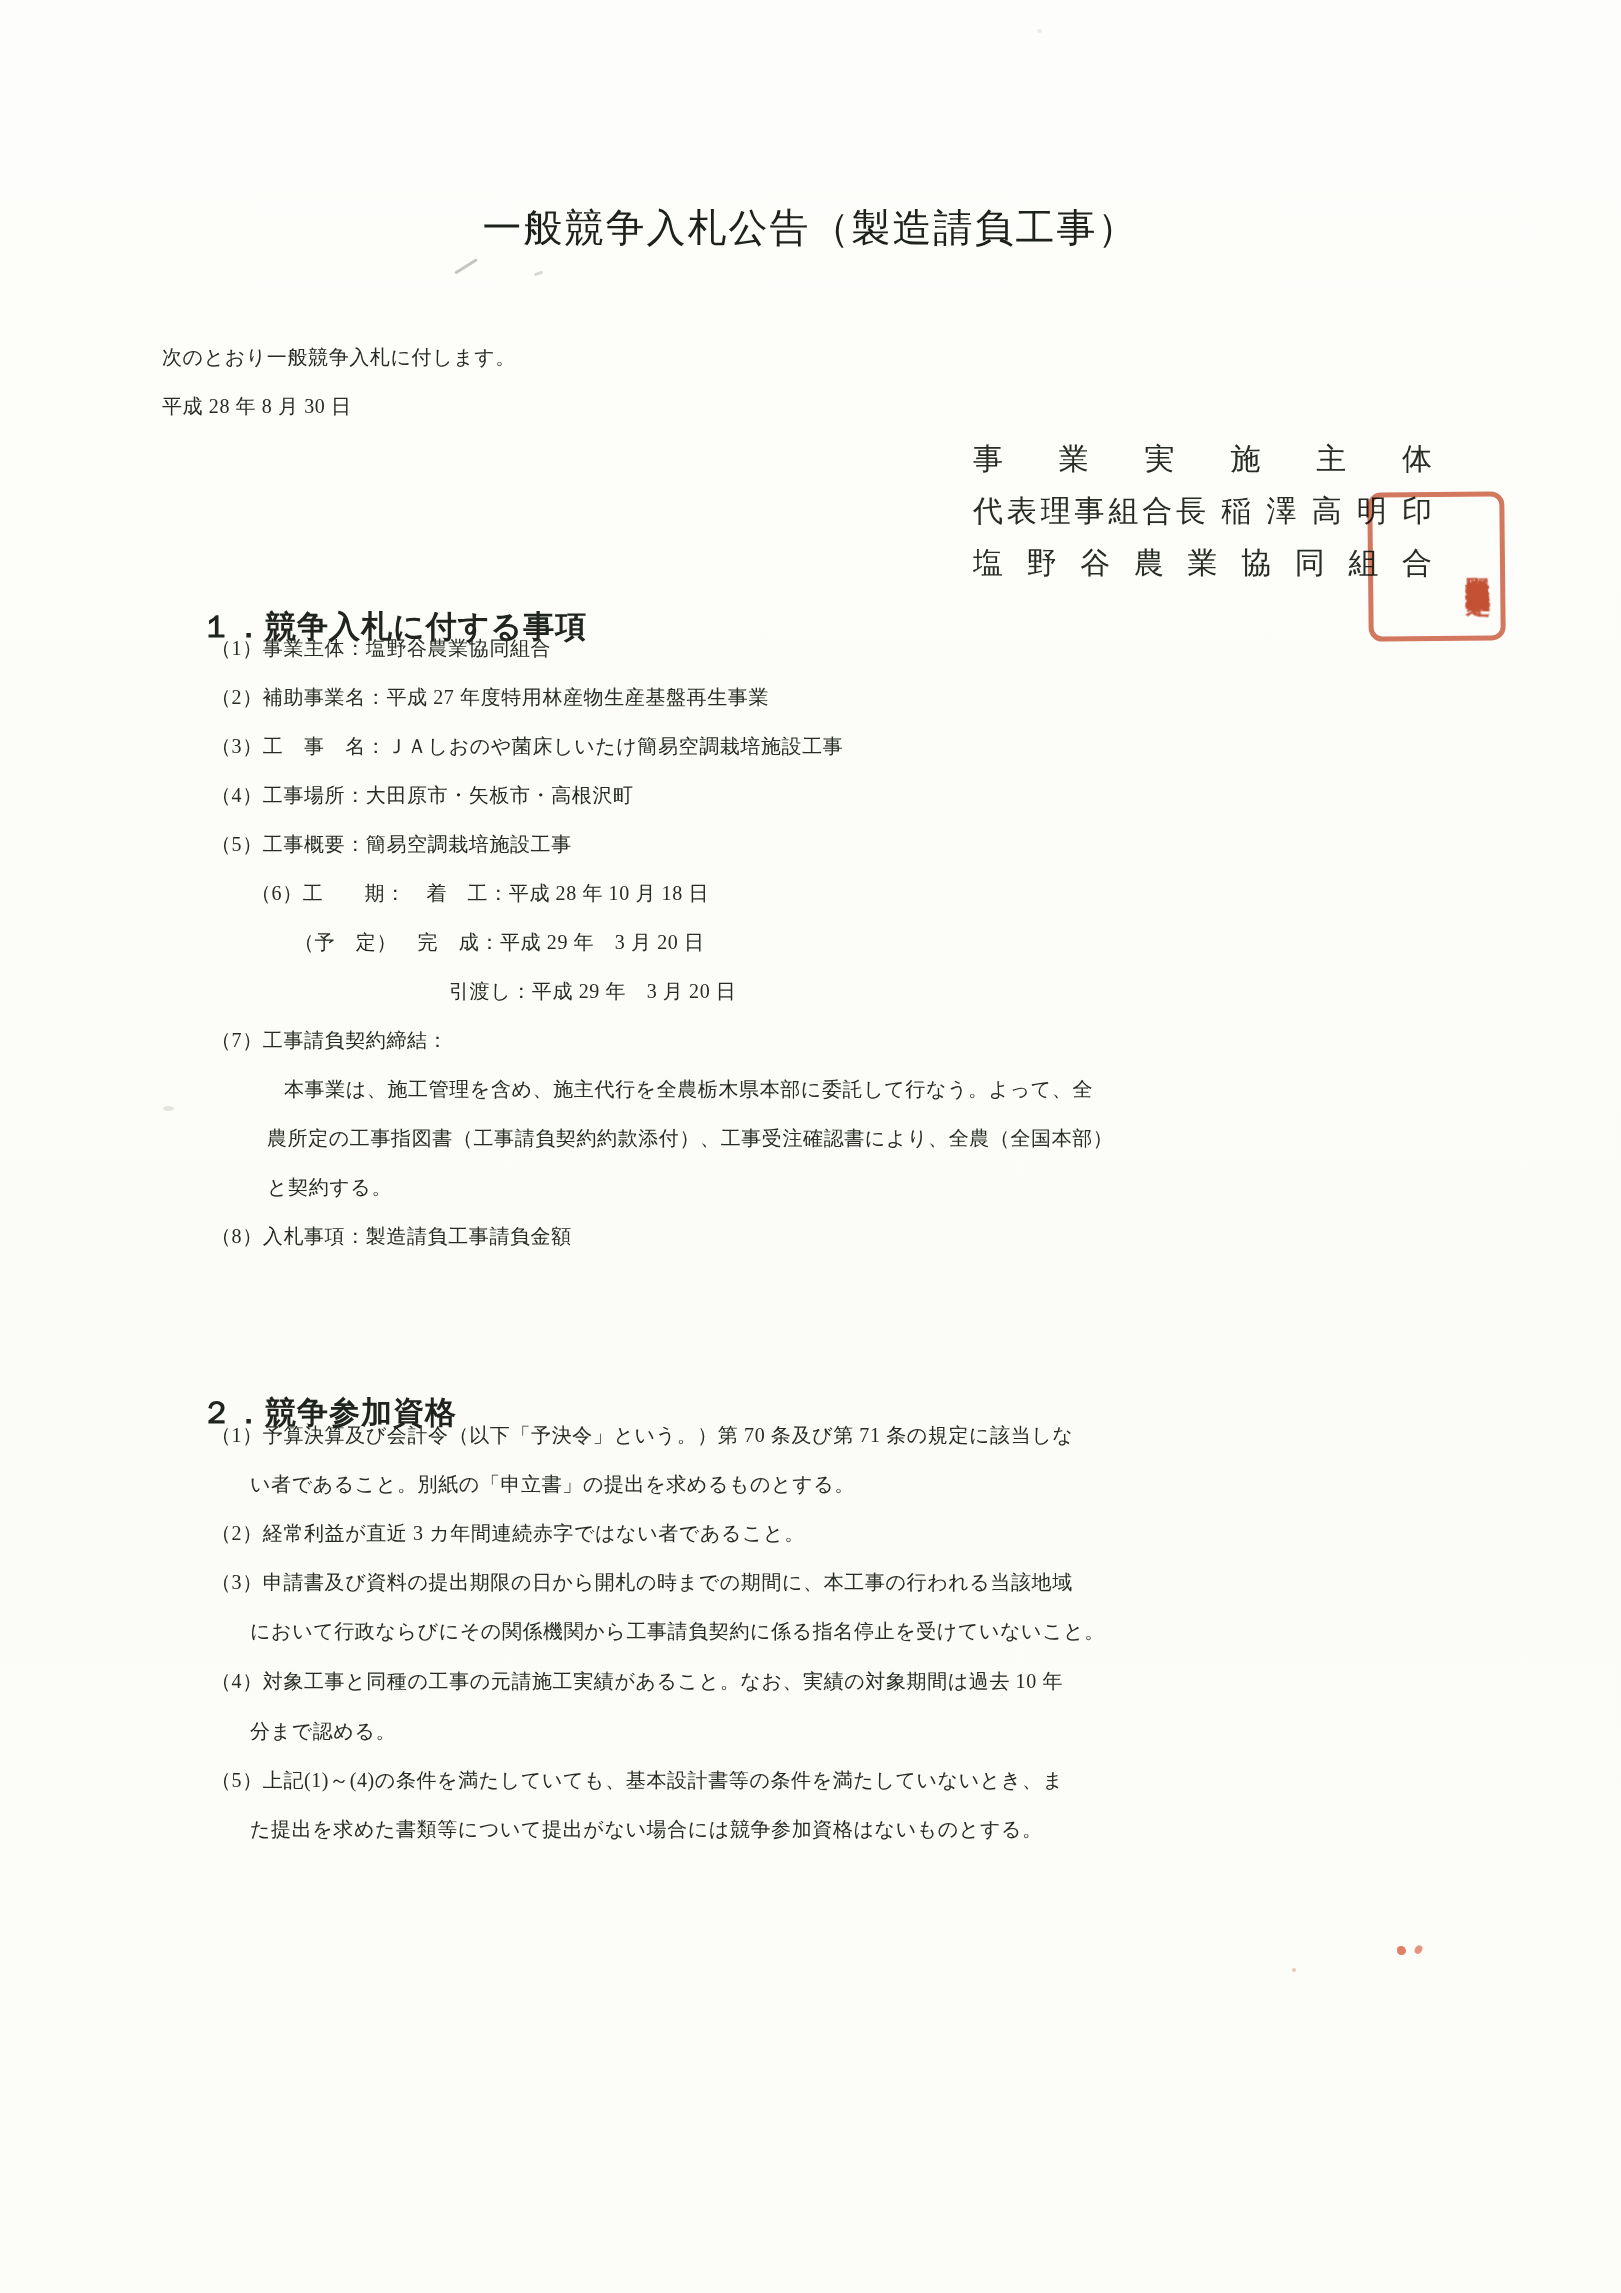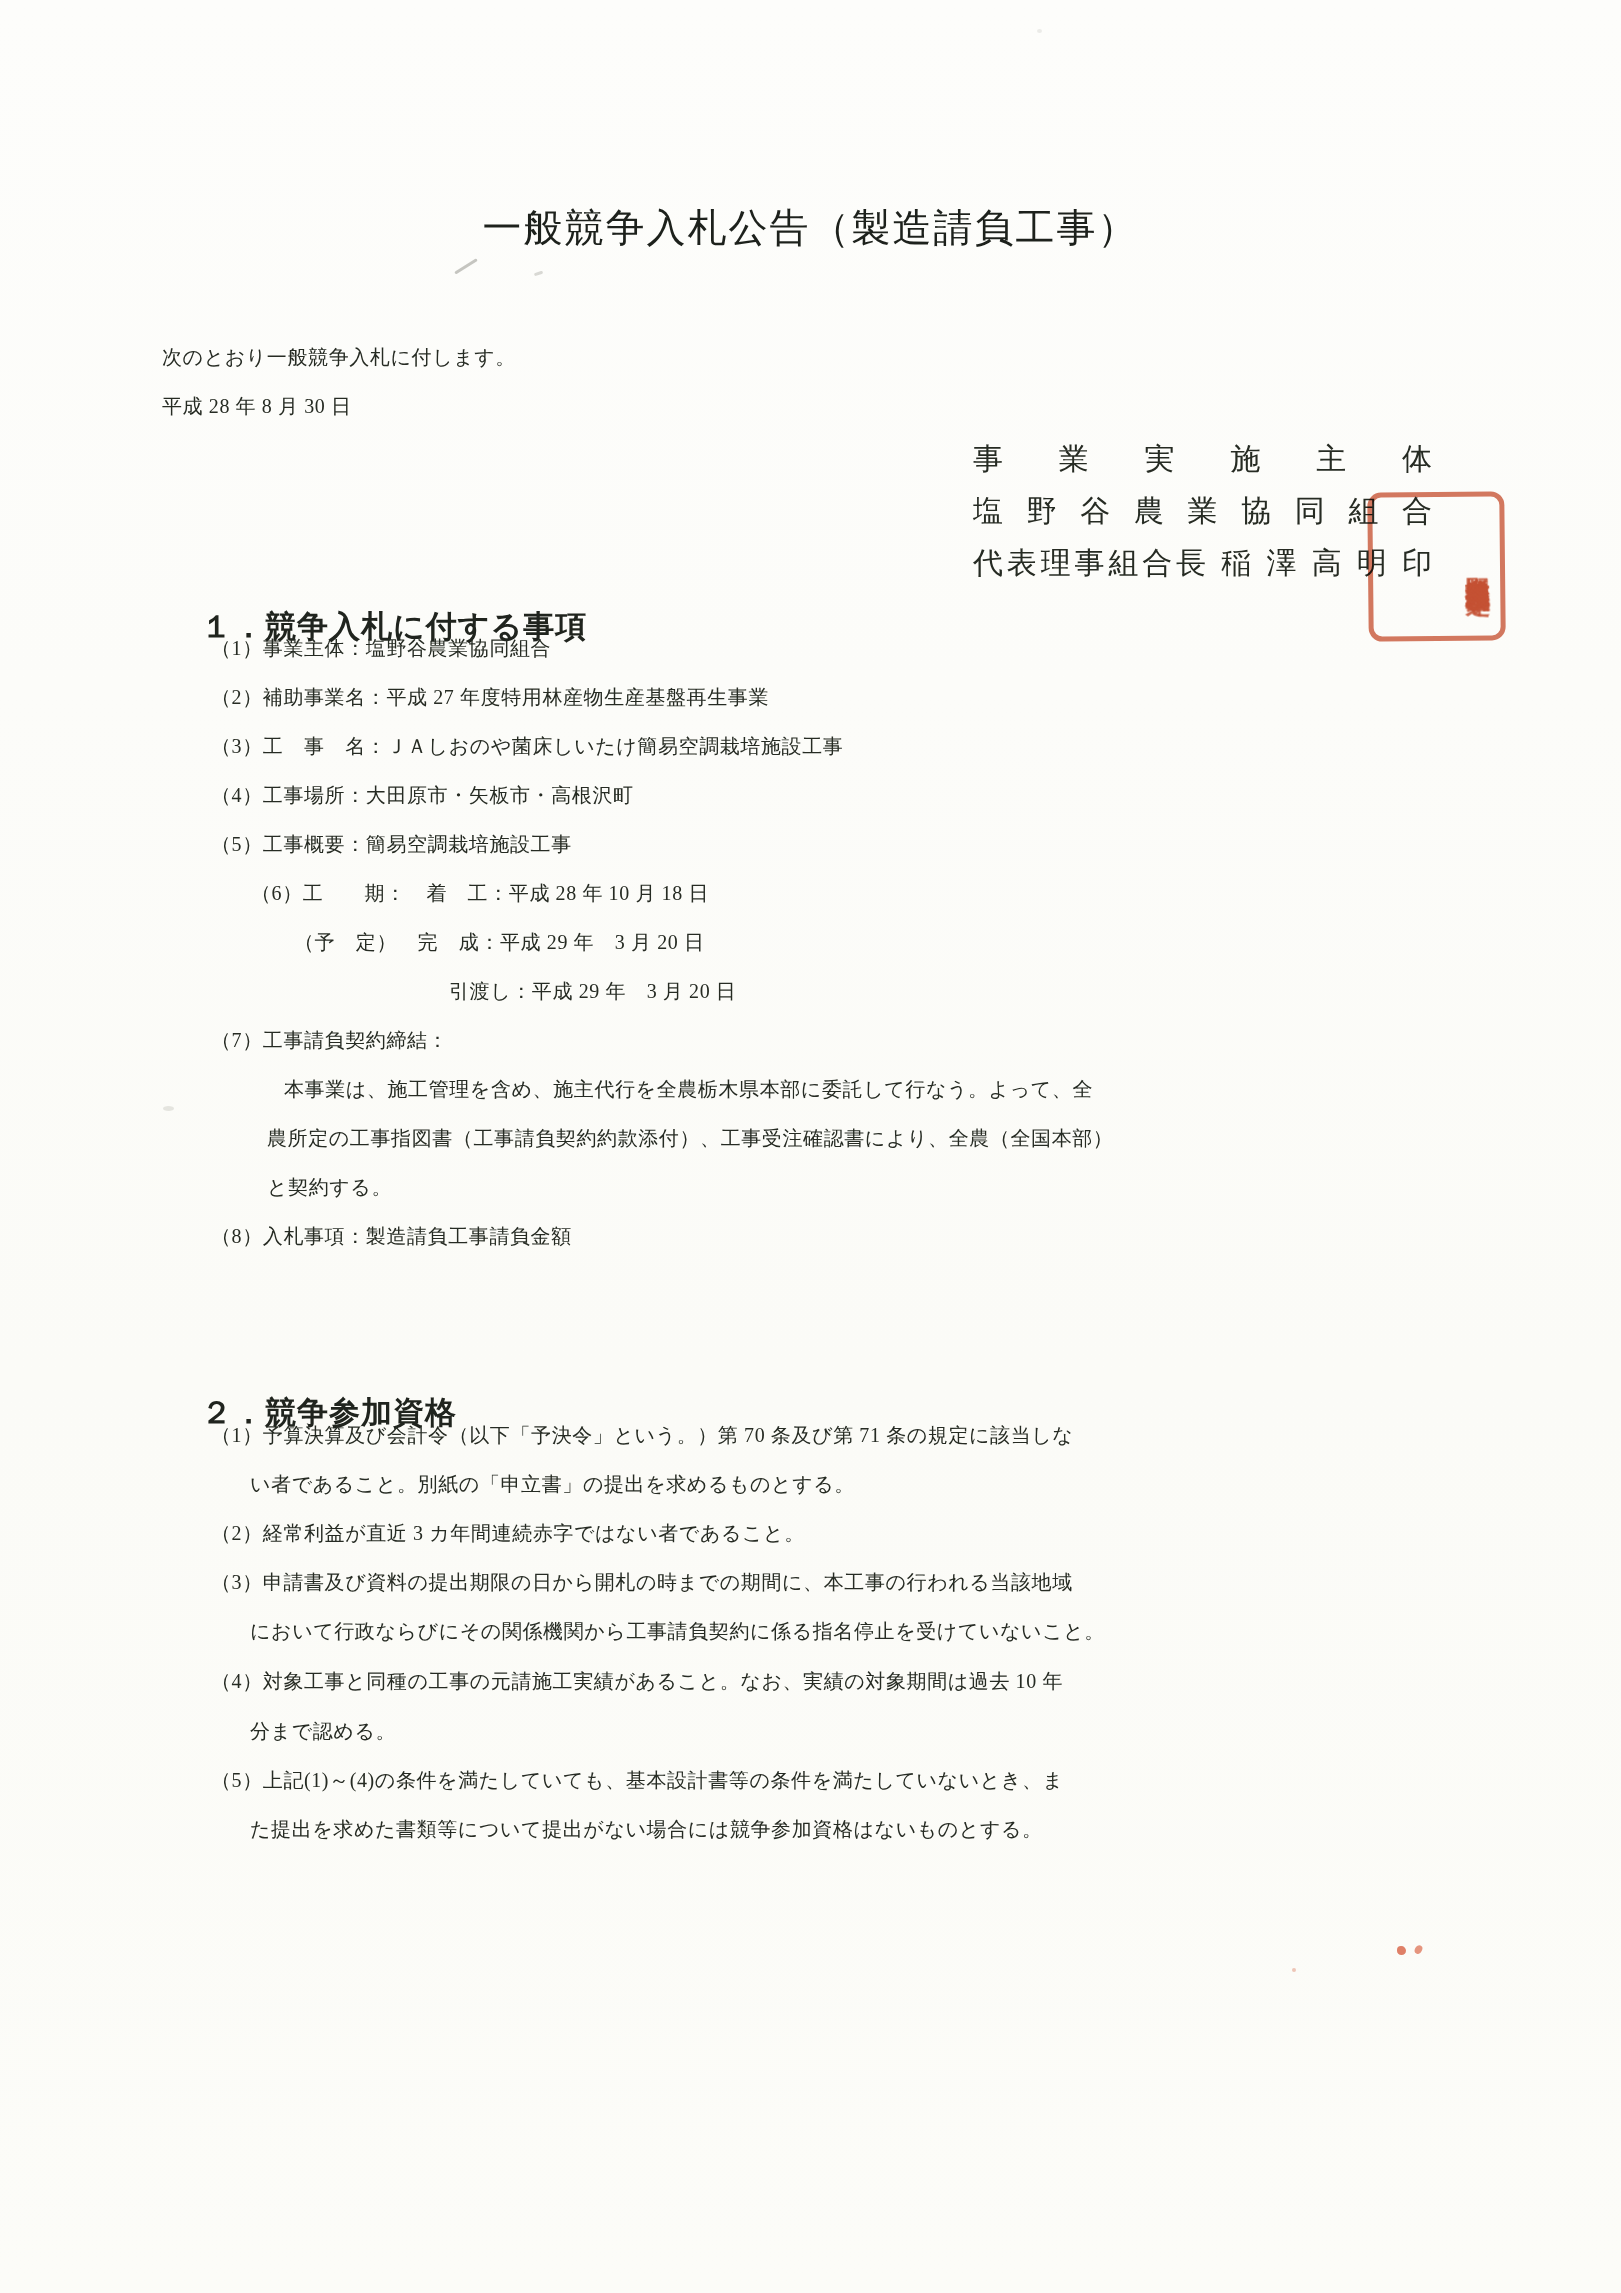--- a/index.html
+++ b/index.html
@@ -106,22 +106,22 @@
 
 <div class="page">
 
   <h1 class="doc-title">一般競争入札公告（製造請負工事）</h1>
 
   <div class="tline" style="top:333px; left:162px;">次のとおり一般競争入札に付します。</div>
   <div class="tline" style="top:382px; left:162px;">平成 28 年 8 月 30 日</div>
 
   <div class="issuer">
     <div class="jline">事 業 実 施 主 体</div>
+    <div class="jline">代表理事組合長 稲 澤 高 明 印</div>
     <div class="jline">塩 野 谷 農 業 協 同 組 合</div>
-    <div class="jline">代表理事組合長 稲 澤 高 明 印</div>
   </div>
 
   <div class="seal">
     <div class="seal-text">塩野谷農業協同組合代表理事之印</div>
   </div>
 
   <h2 class="sec-heading" style="top:576px; left:201px;">１．競争入札に付する事項</h2>
   <div class="tline" style="top:624px;  left:211px;">（1）事業主体：塩野谷農業協同組合</div>
   <div class="tline" style="top:673px;  left:211px;">（2）補助事業名：平成 27 年度特用林産物生産基盤再生事業</div>
   <div class="tline" style="top:722px;  left:211px;">（3）工　事　名：ＪＡしおのや菌床しいたけ簡易空調栽培施設工事</div>

